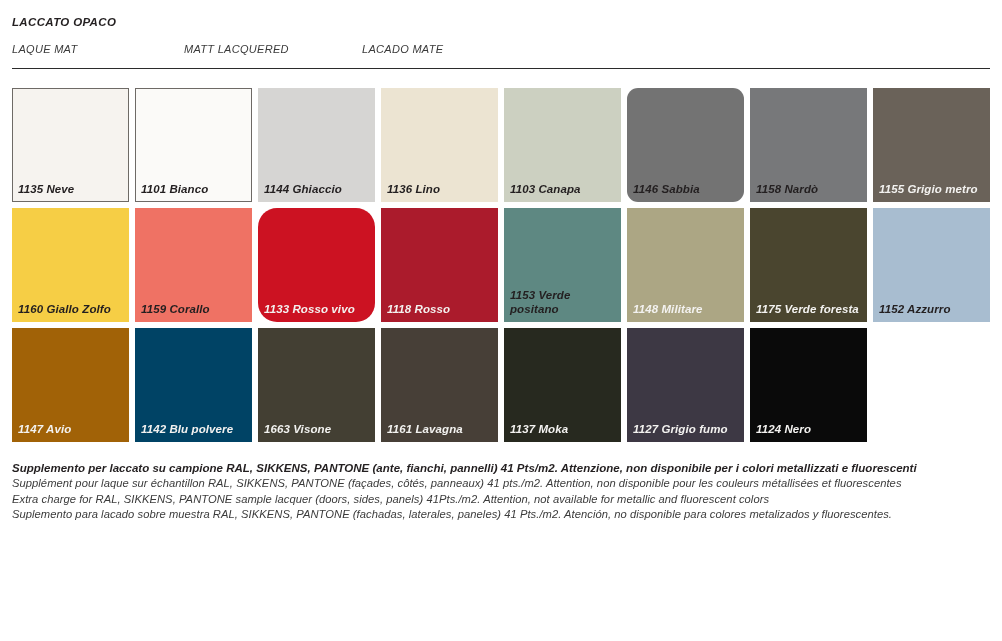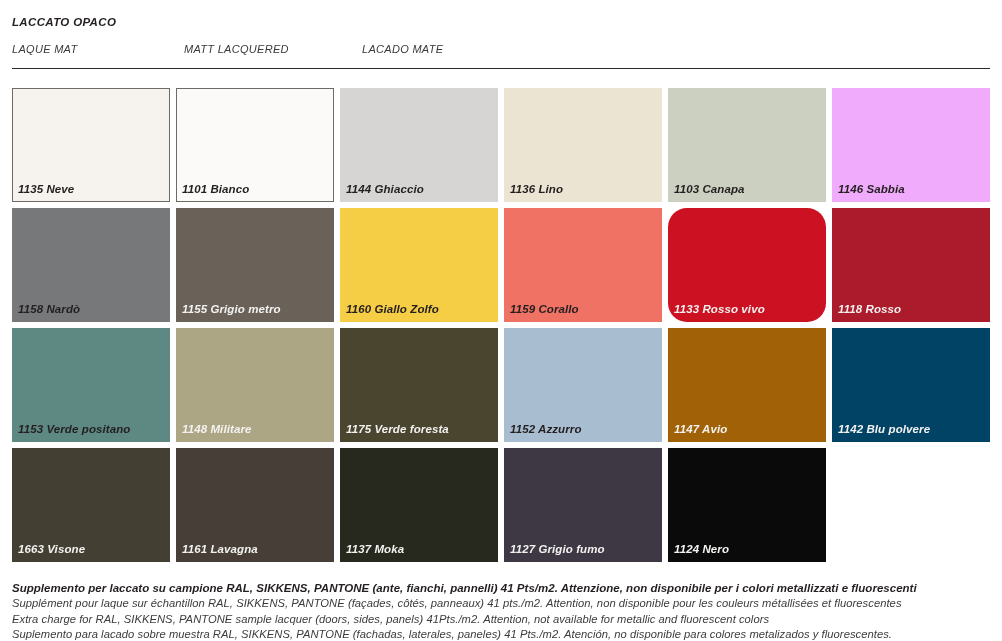--- a/index.html
+++ b/index.html
@@ -48,21 +48,21 @@
   .rule {
     height: 0;
     border-top: 1.6px solid #2b2b2b;
     margin-top: 10px;
   }
 
   
   .grid {
     margin-top: 19px;
     display: grid;
-    grid-template-columns: repeat(6, 1fr);
+    grid-template-columns: repeat(8, 1fr);
     column-gap: 6px;
     row-gap: 6px;
   }
   .swatch {
     position: relative;
     height: 114px;
     overflow: hidden;
   }
   .swatch.bordered {
     border: 1px solid #6e6a66;
@@ -125,21 +125,21 @@
       </div>
       <div class="swatch" style="background: rgb(214, 213, 211);">
         <div class="swatch-label dark-text">1144 Ghiaccio</div>
       </div>
       <div class="swatch" style="background: rgb(236, 228, 210);">
         <div class="swatch-label dark-text">1136 Lino</div>
       </div>
       <div class="swatch" style="background: rgb(204, 208, 193);">
         <div class="swatch-label dark-text">1103 Canapa</div>
       </div>
-      <div class="swatch" style="background: #f0abfc;">
+      <div class="swatch" style="background: #737373; border-radius: 11px;">
         <div class="swatch-label dark-text">1146 Sabbia</div>
       </div>
       <div class="swatch" style="background: rgb(119, 120, 122);">
         <div class="swatch-label dark-text">1158 Nardò</div>
       </div>
       <div class="swatch" style="background: rgb(106, 98, 89);">
         <div class="swatch-label light-text">1155 Grigio metro</div>
       </div>
       <div class="swatch" style="background: rgb(246, 206, 69);">
         <div class="swatch-label dark-text">1160 Giallo Zolfo</div>

